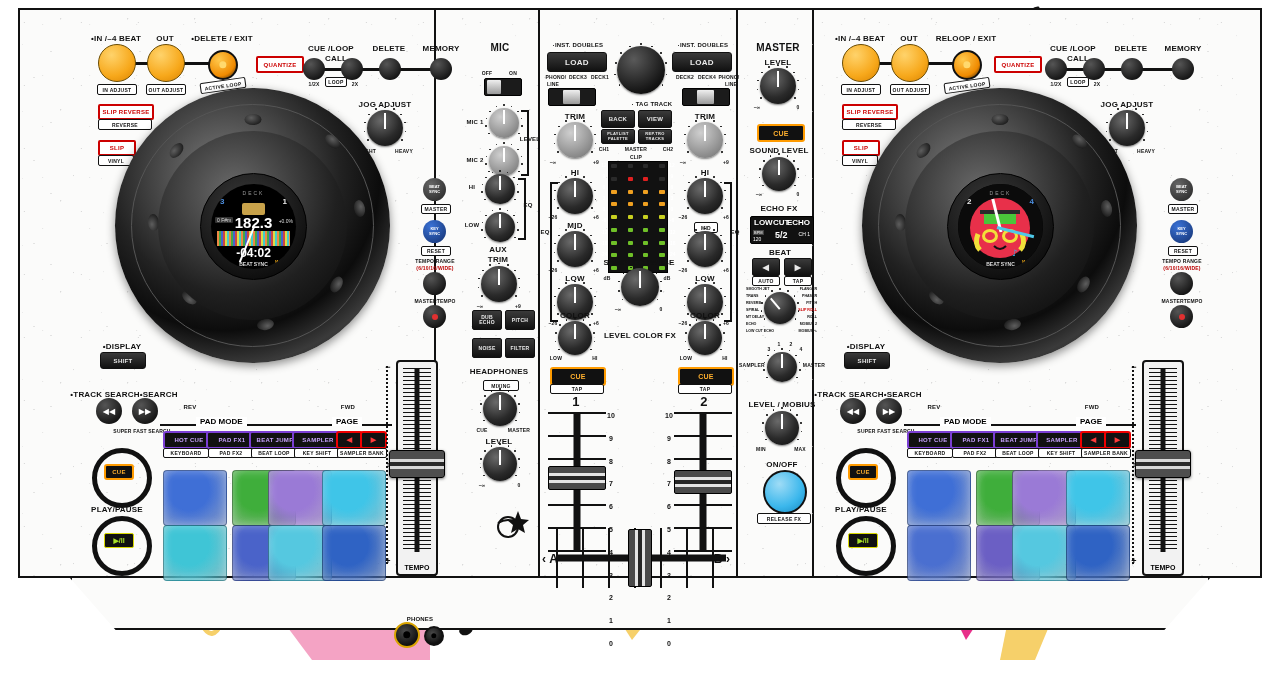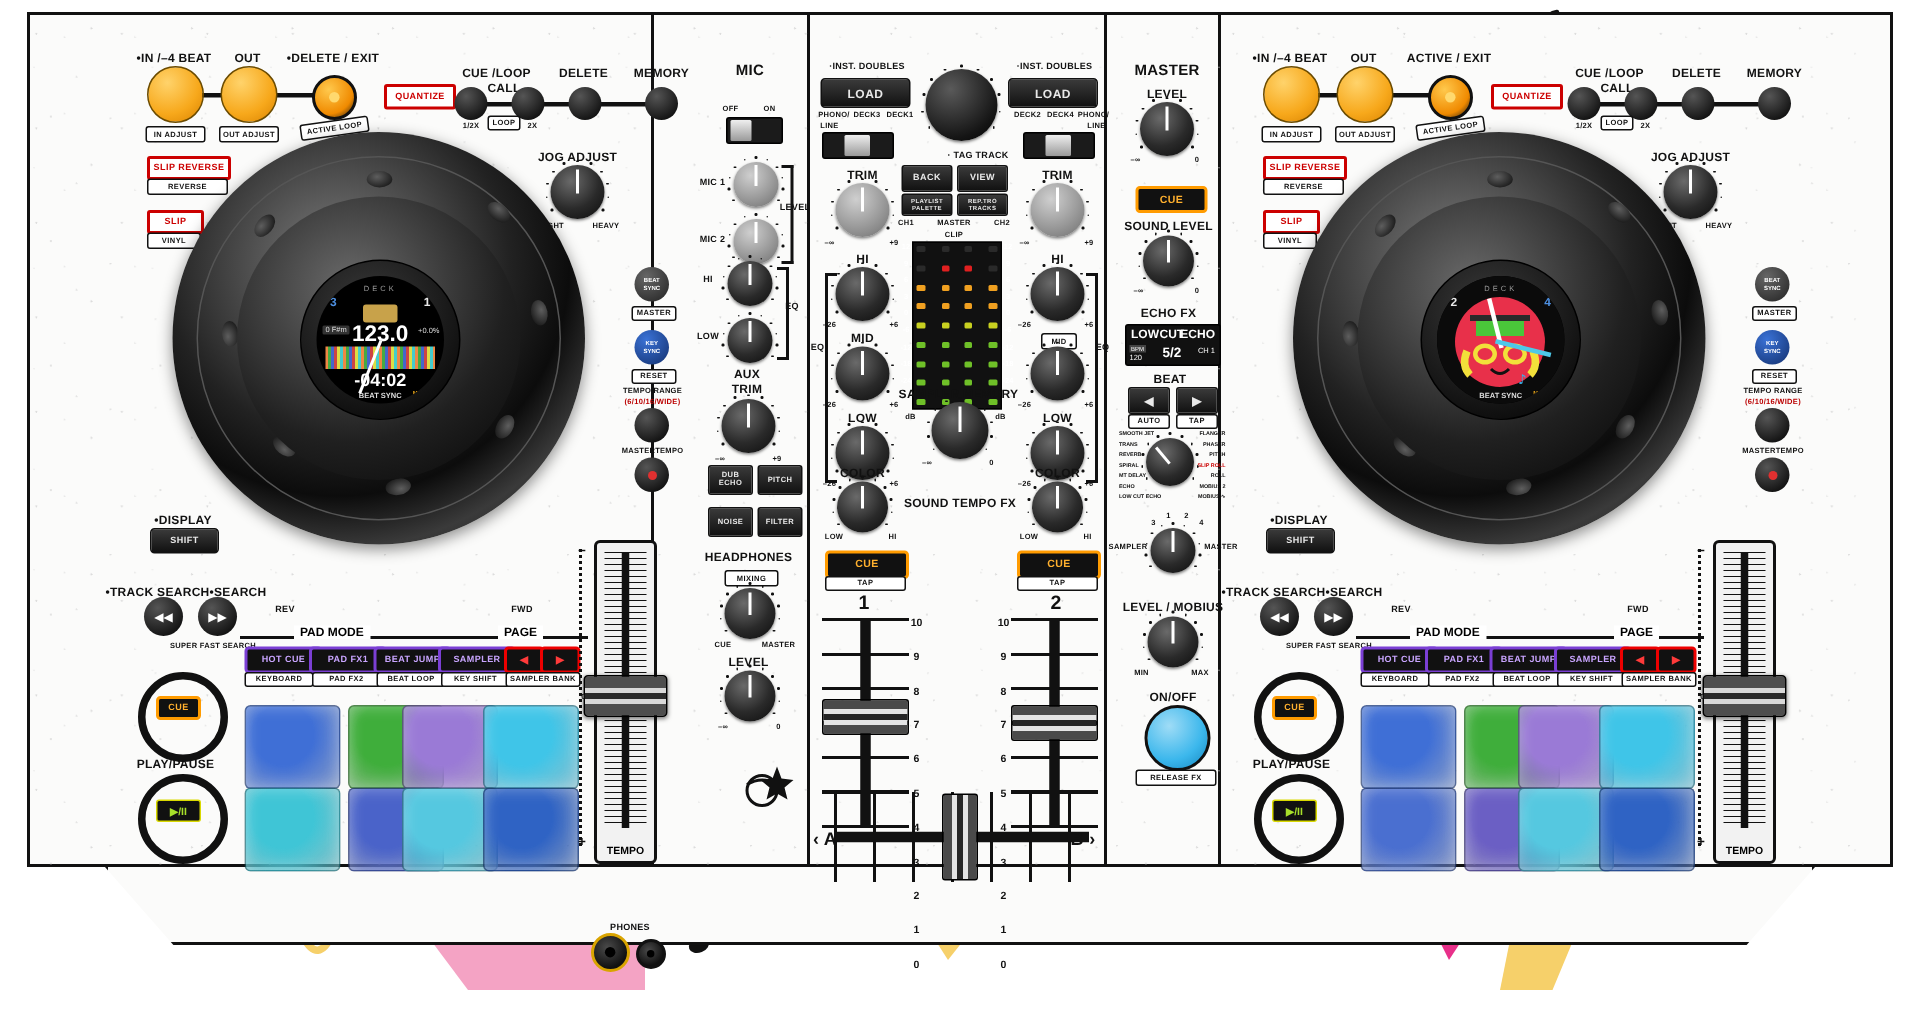--- a/index.html
+++ b/index.html
@@ -371,21 +371,21 @@
     </div>
   </div>
   <div class="jogface" style="left:158px;top:131px;width:189px;height:189px;background:radial-gradient(circle at 40% 32%,#6a6a6a,#202020 60%,#050505);"></div>
   <div class="jogcenter" style="left:200px;top:173px;width:105px;height:105px;">
     <div class="jogscreen" style="left:10px;top:10px;width:85px;height:85px;">
       <div style="position:absolute;left:0;right:0;top:6px;text-align:center;color:#9a9a9a;font-size:5px;letter-spacing:2px;">DECK</div>
       <div style="position:absolute;left:9px;top:13px;color:#4d8fe0;font-size:8px;font-weight:bold;">3</div>
       <div style="position:absolute;right:9px;top:13px;color:#e8e8e8;font-size:8px;font-weight:bold;">1</div>
       <div style="position:absolute;left:31px;top:19px;width:23px;height:12px;background:#c8a24a;border-radius:2px;"></div>
       <div style="position:absolute;left:4px;top:33px;font-size:5px;color:#ddd;background:#333;padding:0 2px;border-radius:1px;">0 F#m</div>
-      <div style="position:absolute;left:0;right:0;top:30px;text-align:center;color:#fff;font-size:15px;font-weight:bold;">123.0</div>
+      <div style="position:absolute;left:0;right:0;top:30px;text-align:center;color:#fff;font-size:15px;font-weight:bold;">182.3</div>
       <div style="position:absolute;right:3px;top:34px;font-size:5px;color:#ddd;">+0.0%</div>
       <div style="position:absolute;left:6px;right:6px;top:47px;height:15px;background:
             repeating-linear-gradient(to right,#e84 0 2px,#4a4 2px 4px,#46c 4px 6px,#c44 6px 8px,#dd4 8px 10px,#4cc 10px 12px);"></div>
       <div style="position:absolute;left:0;right:0;top:62px;text-align:center;color:#fff;font-size:12px;font-weight:bold;">-04:02</div>
       <div style="position:absolute;left:5px;bottom:5px;color:#bbb;font-size:4px;">SYNC</div>
       <div style="position:absolute;left:0;right:0;bottom:2px;text-align:center;color:#ddd;font-size:5px;font-weight:bold;">BEAT SYNC</div>
       <div style="position:absolute;right:4px;bottom:5px;color:#e9a61a;font-size:4px;font-weight:bold;">MASTER</div>
       <div style="position:absolute;left:50%;top:50%;width:2px;height:38px;background:#fff;transform-origin:top center;transform:translateX(-50%) rotate(22deg);"></div>
     </div>
   </div>
@@ -889,21 +889,21 @@
         <i style="left: 42.1947px; top: 16.8424px;"></i>
         <i style="left: 42.5855px; top: 25.7945px;"></i>
         <i style="left: 39.1564px; top: 34.073px;"></i>
       </div>
     </div>
   <div class="lbl xs" style="left:683px;top:320px;">–26</div>
   <div class="lbl xs" style="left:726px;top:320px;">+6</div>
   <div class="lbl sm" style="left:735px;top:229px;">EQ</div>
   <div style="position:absolute;left:724px;top:182px;width:6px;height:136px;border:2px solid #111;border-left:none;"></div>
 
-  <div class="lbl" style="left:639px;top:258px;">SAMPLER MEMORY</div>
+  <div class="lbl" style="left:639px;top:258px;">SAMPLER PAUSE</div>
   <div class="knob" style="left:621px;top:268px;width:38px;height:38px;">
       <span class="ptr"></span>
       <div class="kdots" style="left: -5px; top: -5px; width: 48px; height: 48px;">
         <i style="left: 5.50632px; top: 35.5893px;"></i>
         <i style="left: 1.92815px; top: 26.9508px;"></i>
         <i style="left: 2.336px; top: 17.6095px;"></i>
         <i style="left: 6.65344px; top: 9.31579px;"></i>
         <i style="left: 14.0714px; top: 3.62375px;"></i>
         <i style="left: 23.2px; top: 1.6px;"></i>
         <i style="left: 32.3286px; top: 3.62375px;"></i>
@@ -947,21 +947,21 @@
         <i style="left: 21.2px; top: 1.4px;"></i>
         <i style="left: 29.5678px; top: 3.25511px;"></i>
         <i style="left: 36.3677px; top: 8.47281px;"></i>
         <i style="left: 40.3253px; top: 16.0754px;"></i>
         <i style="left: 40.6992px; top: 24.6382px;"></i>
         <i style="left: 37.4192px; top: 32.5568px;"></i>
       </div>
     </div>
   <div class="lbl xs" style="left:686px;top:355px;">LOW</div>
   <div class="lbl xs" style="left:725px;top:355px;">HI</div>
-  <div class="lbl" style="left:640px;top:331px;">SOUND TEMPO FX</div>
+  <div class="lbl" style="left:640px;top:331px;">LEVEL COLOR FX</div>
 
   <div class="rect cue" style="left:550px;top:367px;width:52px;height:15px;">CUE</div>
   <div class="rect white" style="left:550px;top:384px;width:52px;height:8px;font-size:5px;">TAP</div>
   <div class="rect cue" style="left:678px;top:367px;width:52px;height:15px;">CUE</div>
   <div class="rect white" style="left:678px;top:384px;width:52px;height:8px;font-size:5px;">TAP</div>
   <div class="lbl" style="left:576px;top:394px;font-size:13px;">1</div>
   <div class="lbl" style="left:704px;top:394px;font-size:13px;">2</div>
 
   <div class="chfader" style="left:548px;top:412px;width:58px;height:140px;">
     <div class="ticks"></div>
@@ -1142,21 +1142,21 @@
       </div>
     </div>
   <div class="lbl xs" style="left:761px;top:446px;">MIN</div>
   <div class="lbl xs" style="left:800px;top:446px;">MAX</div>
   <div class="lbl" style="left:782px;top:460px;">ON/OFF</div>
   <div style="position:absolute;left:763px;top:470px;width:40px;height:40px;border-radius:50%;background:radial-gradient(circle at 36% 30%,#9fdcf6,#3bb7ec 60%,#1586c0);border:2px solid #111;"></div>
   <div class="rect white" style="left:757px;top:513px;width:52px;height:9px;font-size:5px;">RELEASE FX</div>
 
   <div class="lbl" style="left:860px;top:34px;">•IN /–4 BEAT</div>
   <div class="lbl" style="left:909px;top:34px;">OUT</div>
-  <div class="lbl" style="left:966px;top:34px;">ACTIVE / EXIT</div>
+  <div class="lbl" style="left:966px;top:34px;">RELOOP / EXIT</div>
   <div style="position:absolute;left:860px;top:62px;width:112px;height:3px;background:#111;"></div>
   <div class="obtn" style="left:842px;top:44px;width:36px;height:36px;"></div>
   <div class="obtn" style="left:891px;top:44px;width:36px;height:36px;"></div>
   <div class="loopbtn" style="left:952px;top:50px;width:26px;height:26px;"></div>
   <div class="rect white" style="left:841px;top:84px;width:38px;height:9px;font-size:5px;">IN ADJUST</div>
   <div class="rect white" style="left:890px;top:84px;width:38px;height:9px;font-size:5px;">OUT ADJUST</div>
   <div class="rect white" style="left:944px;top:80px;width:44px;height:9px;font-size:5px;transform:rotate(-8deg);">ACTIVE LOOP</div>
 
   <div class="rect redbox" style="left:842px;top:104px;width:52px;height:12px;font-size:6px;">SLIP REVERSE</div>
   <div class="rect white" style="left:842px;top:119px;width:52px;height:9px;font-size:5px;">REVERSE</div>

